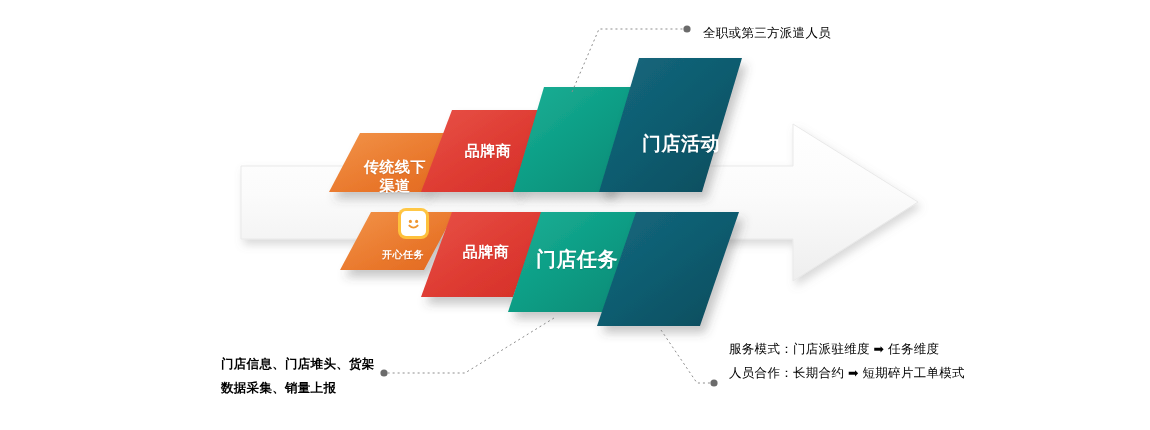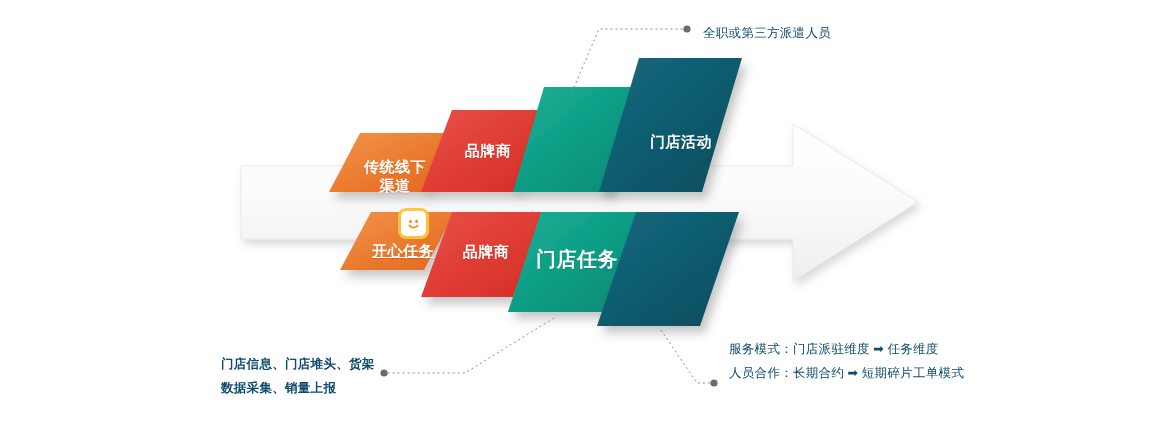--- a/index.html
+++ b/index.html
@@ -13,21 +13,21 @@
   #svg-shapes{z-index:2;}
   #svg-lines{z-index:3;}
   #labels{position:absolute;left:0;top:0;width:1150px;height:430px;z-index:4;}
 
   .celltext{
     position:absolute;color:#ffffff;font-weight:bold;
     text-align:center;line-height:1.28;white-space:pre-line;
     letter-spacing:.5px;text-shadow:0 1px 1px rgba(0,0,0,.10);
   }
   .note{
-    position:absolute;color:#0c4a6e;font-size:12.5px;line-height:1.9;
+    position:absolute;color:#000000;font-size:12.5px;line-height:1.9;
     white-space:pre-line;letter-spacing:.3px;
   }
   .smiley-icon{
     position:absolute;left:401px;top:211px;width:25px;height:25px;
     background:#ffffff;border-radius:5px;
     box-shadow:0 0 0 3px rgba(255,196,60,.95);
   }
 </style>
 </head>
 <body>
@@ -95,40 +95,40 @@
   </svg>
 
   <div id="labels">
 
     <div class="celltext" style="left:355px;top:157px;width:80px;font-size:15px;">传统线下
 渠道</div>
 
     <div class="celltext" style="left:449px;top:141px;width:78px;font-size:15px;">品牌商</div>
 
 
-    <div class="celltext" style="left:637px;top:132px;width:88px;font-size:15px;">门店活动</div>
+    <div class="celltext" style="left:637px;top:132px;width:88px;font-size:19px;">门店活动</div>
 
     <div class="smiley-icon">
       <svg viewBox="0 0 24 24" width="25" height="25" aria-hidden="true">
         <rect x="2" y="2" width="20" height="20" rx="4" fill="#ffffff"></rect>
         <circle cx="9" cy="10" r="1.5" fill="#f0962f"></circle>
         <circle cx="15" cy="10" r="1.5" fill="#f0962f"></circle>
         <path d="M8,14 Q12,18 16,14" fill="none" stroke="#f0962f" stroke-width="1.8" stroke-linecap="round"></path>
       </svg>
     </div>
 
-    <div class="celltext" style="left:361px;top:241px;width:84px;font-size:15px;text-decoration:underline;">开心任务</div>
+    <div class="celltext" style="left:361px;top:249px;width:84px;font-size:10px;">开心任务</div>
 
     <div class="celltext" style="left:447px;top:242px;width:78px;font-size:15px;">品牌商</div>
 
     <div class="celltext" style="left:534px;top:247px;width:86px;font-size:20px;">门店任务</div>
 
 
     <div class="note" style="left:703px;top:22px;">全职或第三方派遣人员</div>
 
     <div class="note" style="left:221px;top:353px;font-weight:bold;">门店信息、门店堆头、货架
 数据采集、销量上报</div>
 
-    <div class="note" style="left:729px;top:338px;font-family:Liberation Serif, serif;">服务模式：门店派驻维度 ➡ 任务维度
+    <div class="note" style="left:729px;top:338px;">服务模式：门店派驻维度 ➡ 任务维度
 人员合作：长期合约 ➡ 短期碎片工单模式</div>
 
   </div>
 </div>
 
 </body></html>

